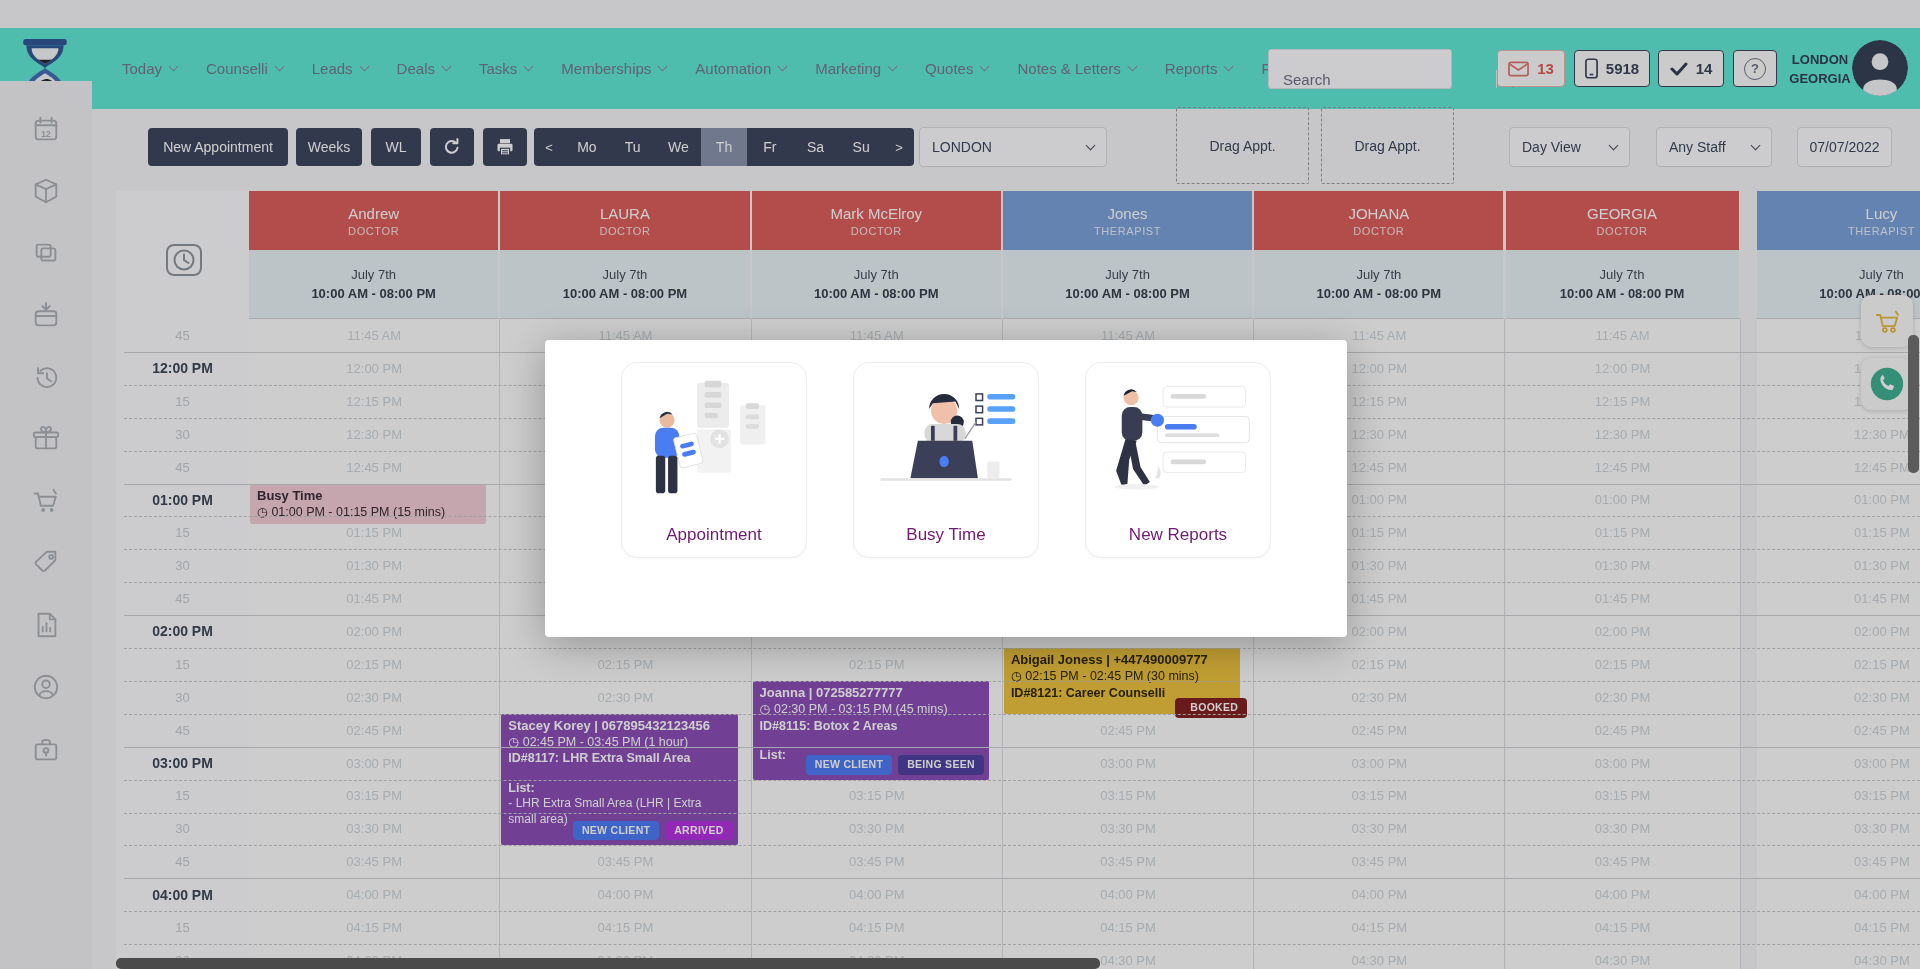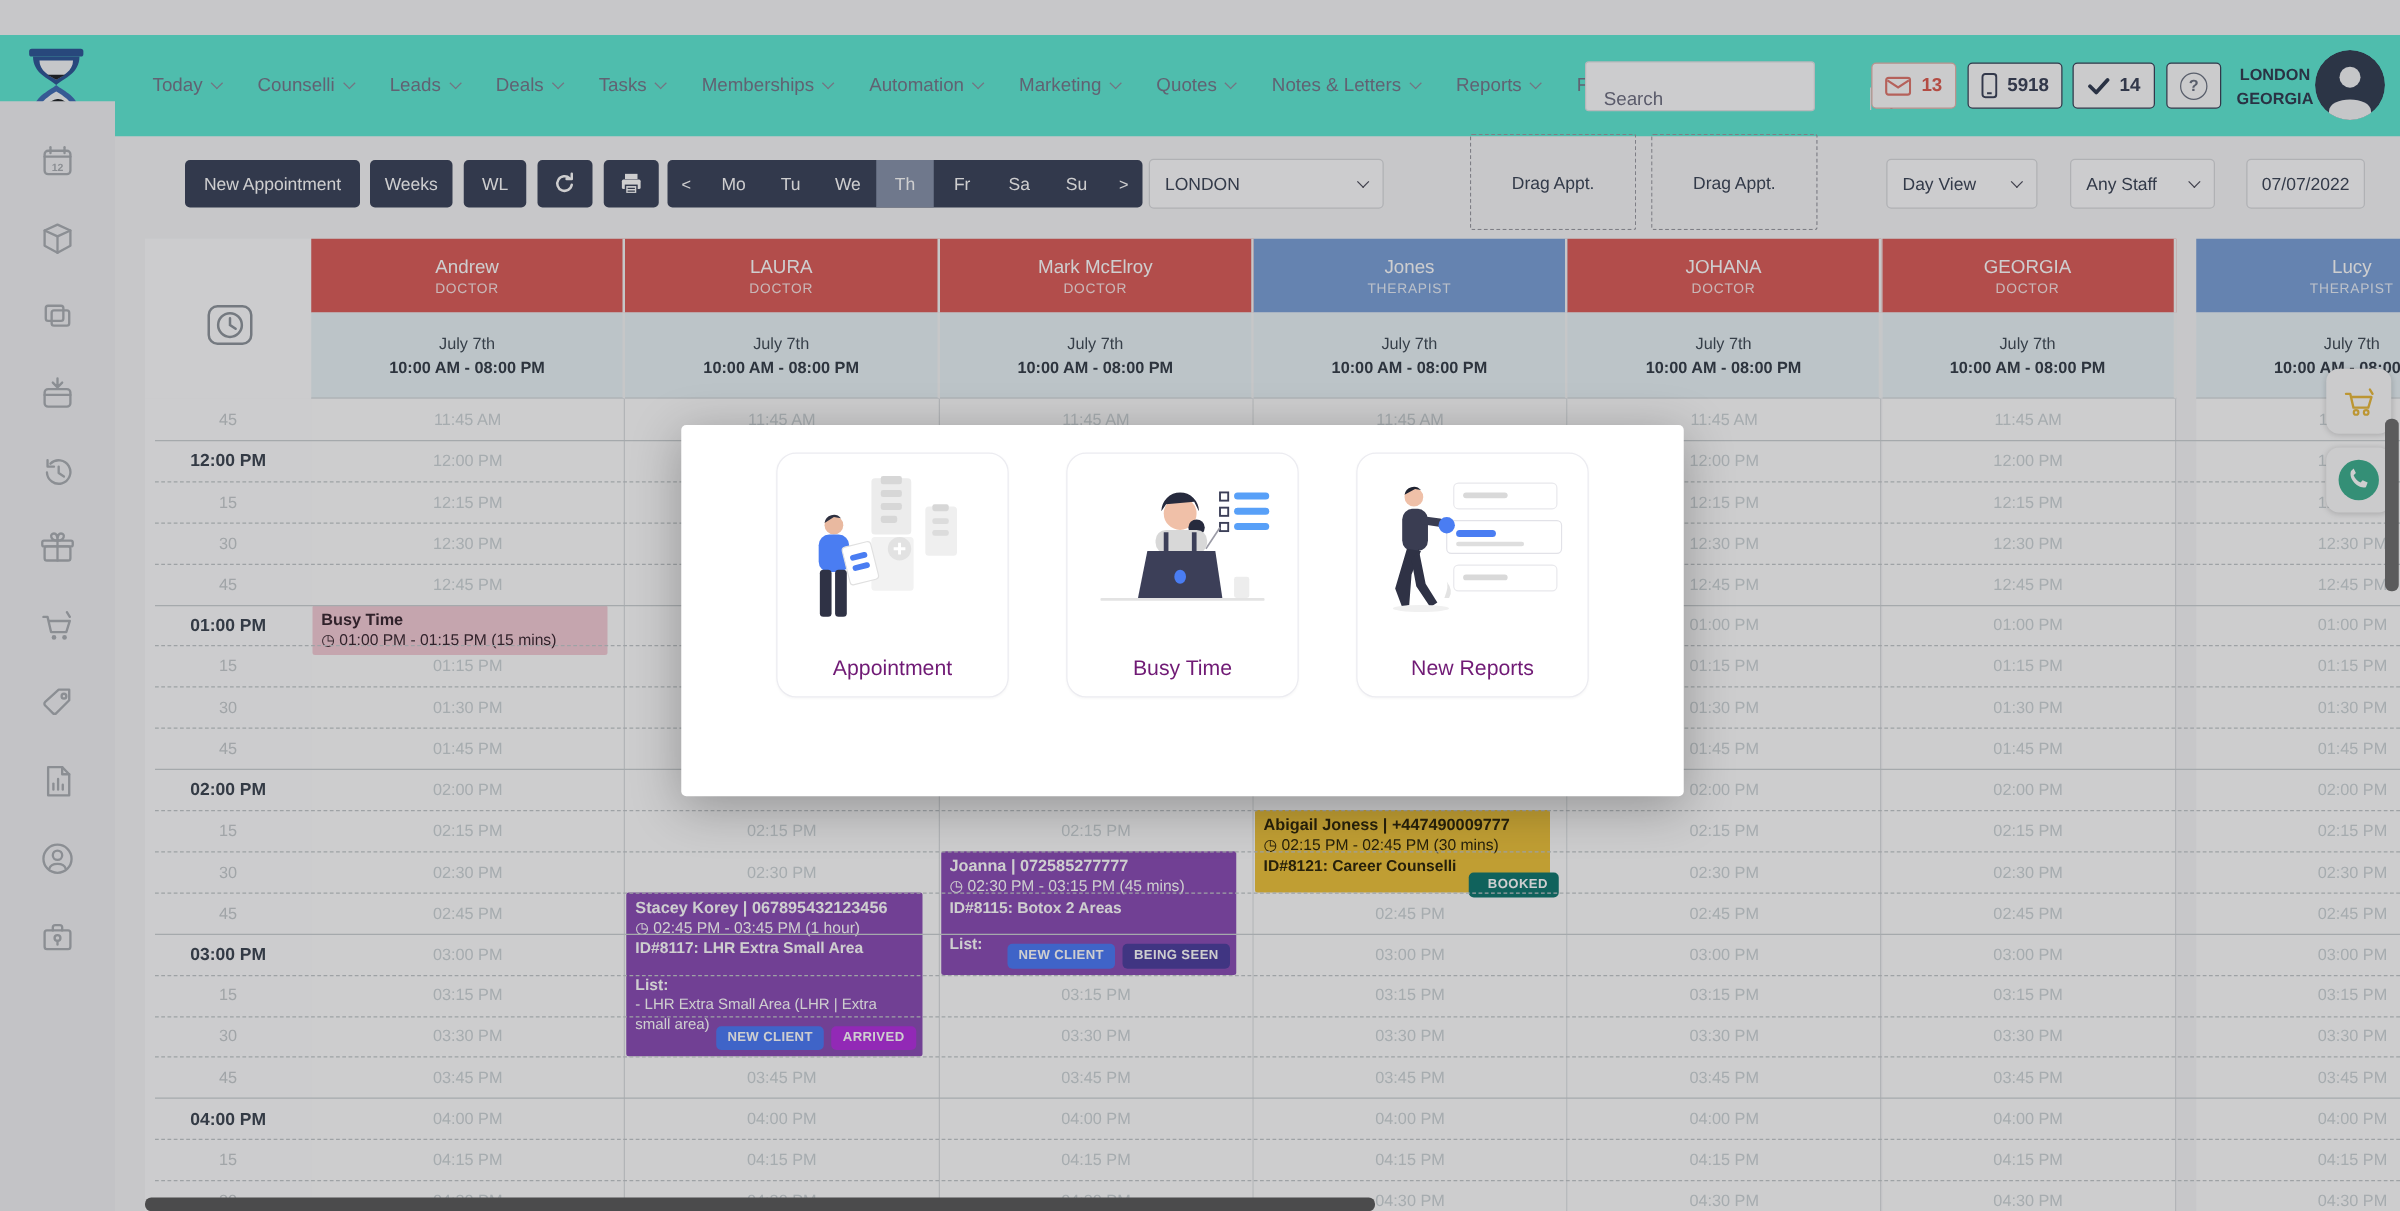--- a/index.html
+++ b/index.html
@@ -651,21 +651,21 @@
           <div class="badges">
             <div class="badge" style="background: rgb(74, 121, 247);">NEW CLIENT</div>
             <div class="badge" style="background: rgb(75, 62, 158);">BEING SEEN</div>
           </div>
         </div>
         <div class="appt gold" style="left: 887.9px; width: 236.3px; top: 457px; height: 65.8px;">
           <div class="t">Abigail Joness | +447490009777</div>
           <div class="tm"><span>◷ </span>02:15 PM - 02:45 PM (30 mins)</div>
           <div class="svc">ID#8121: Career Counselli</div>
           <div class="badges">
-            <div class="badge" style="background: #0f766e; padding-left: 15px;">BOOKED</div>
+            <div class="badge" style="background: #7f1d1d; padding-left: 15px;">BOOKED</div>
           </div>
         </div>
       </div>
   </div>
 
   <div class="float-btn" style="top:295px;">
     <svg width="34" height="34" viewBox="0 0 40 40">
       <path d="M8 13 h4 l3 13 h14 l3 -10 H14" fill="none" stroke="#e8b93a" stroke-width="2.2" stroke-linecap="round" stroke-linejoin="round"></path>
       <path d="M30.5 9 l2.5 4" fill="none" stroke="#e8b93a" stroke-width="2.2" stroke-linecap="round"></path>
       <circle cx="17.5" cy="30.5" r="2.2" fill="none" stroke="#e8b93a" stroke-width="2"></circle>

